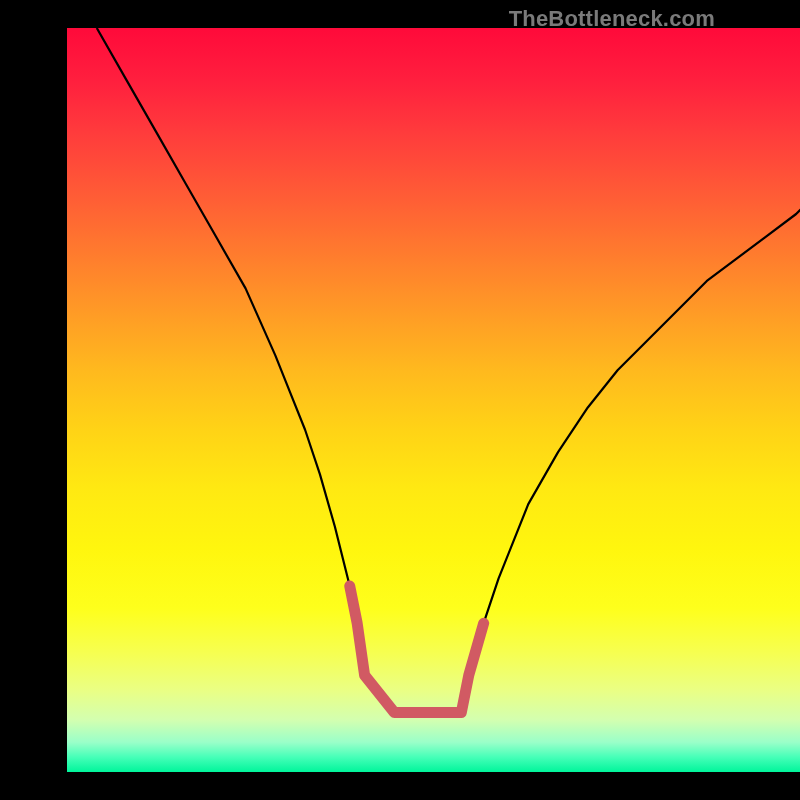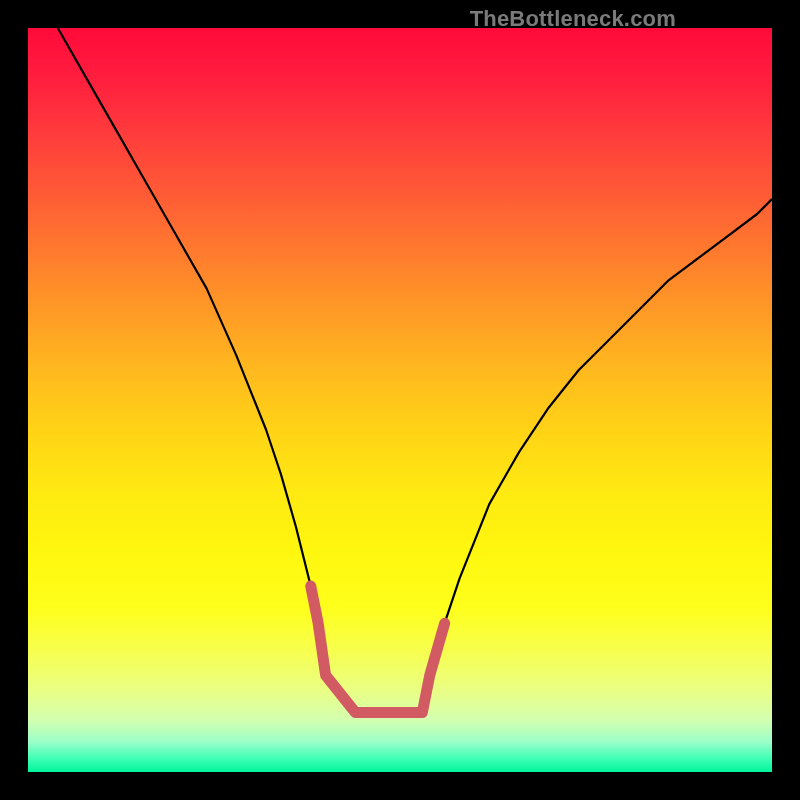--- a/index.html
+++ b/index.html
@@ -9,20 +9,21 @@
     height: 800px;
     background: #000;
     overflow: hidden;
     font-family: Arial, Helvetica, sans-serif;
   }
   .stage {
     position: relative;
     width: 688px;
     height: 800px;
     background: #000;
+    margin-left: 39px;
   }
   .plot-area {
     position: absolute;
     left: 28px;
     top: 28px;
     width: 744px;
     height: 744px;
     overflow: hidden;
   }
   .gradient-bg {

